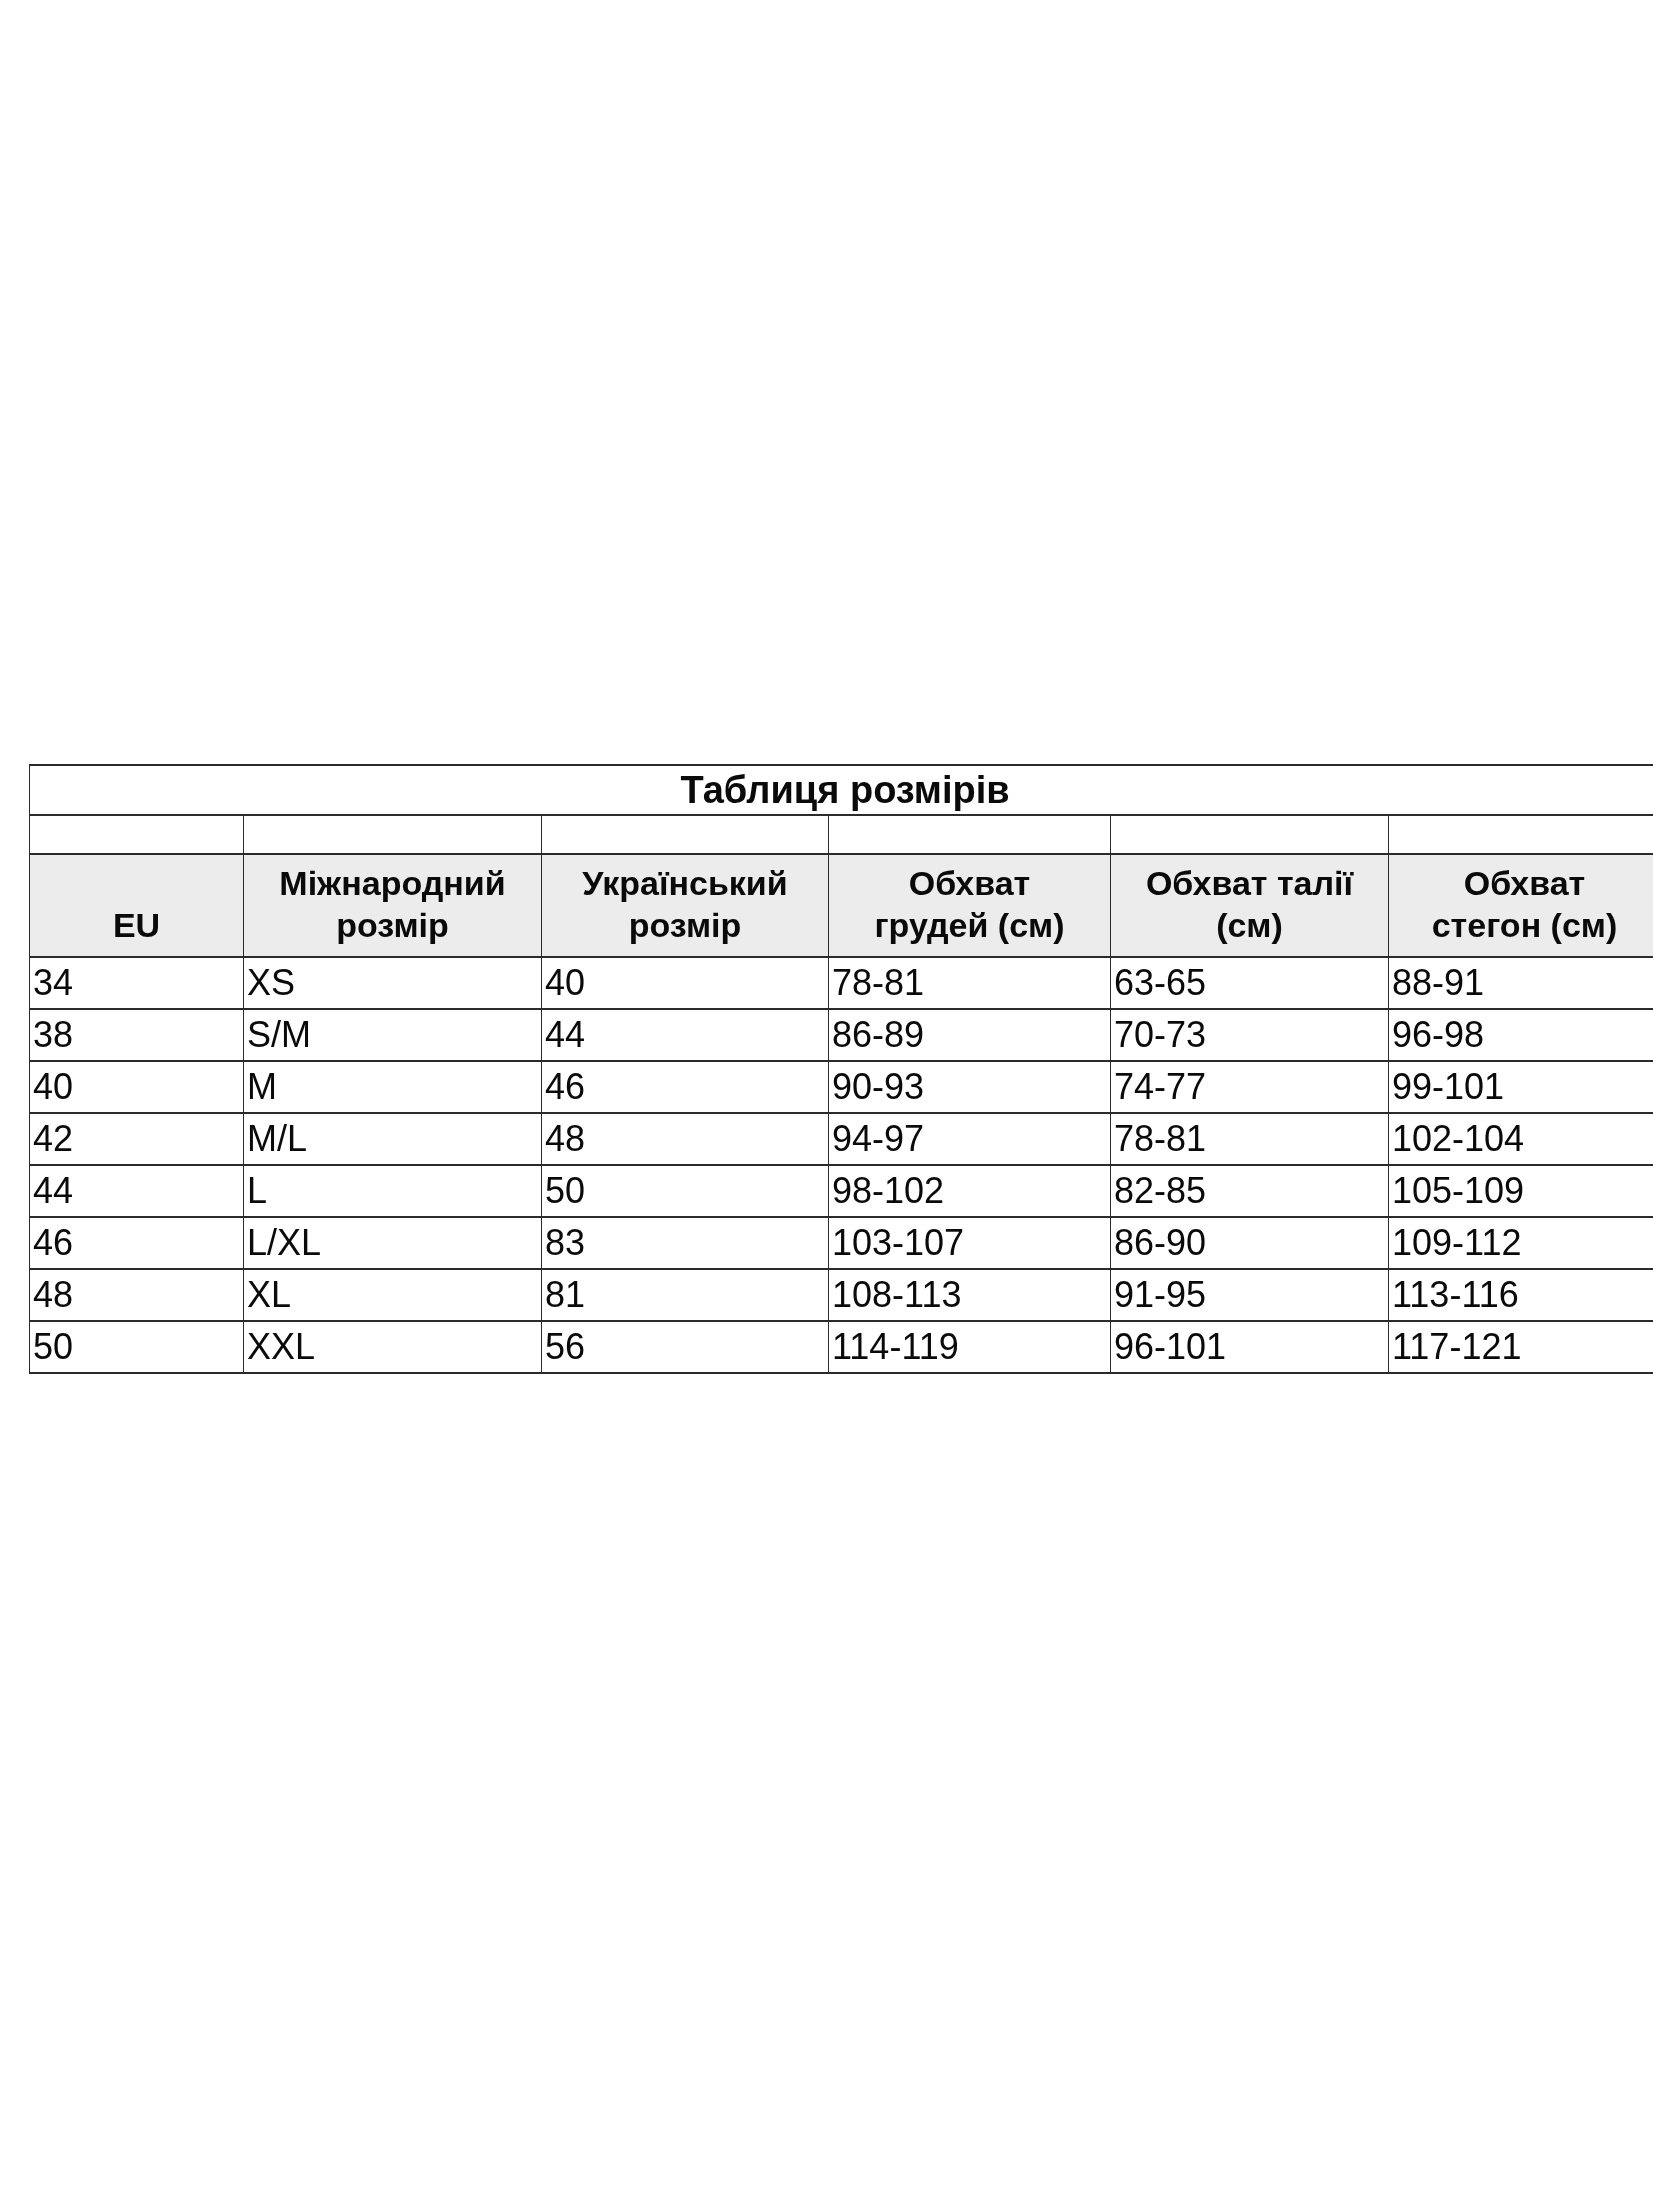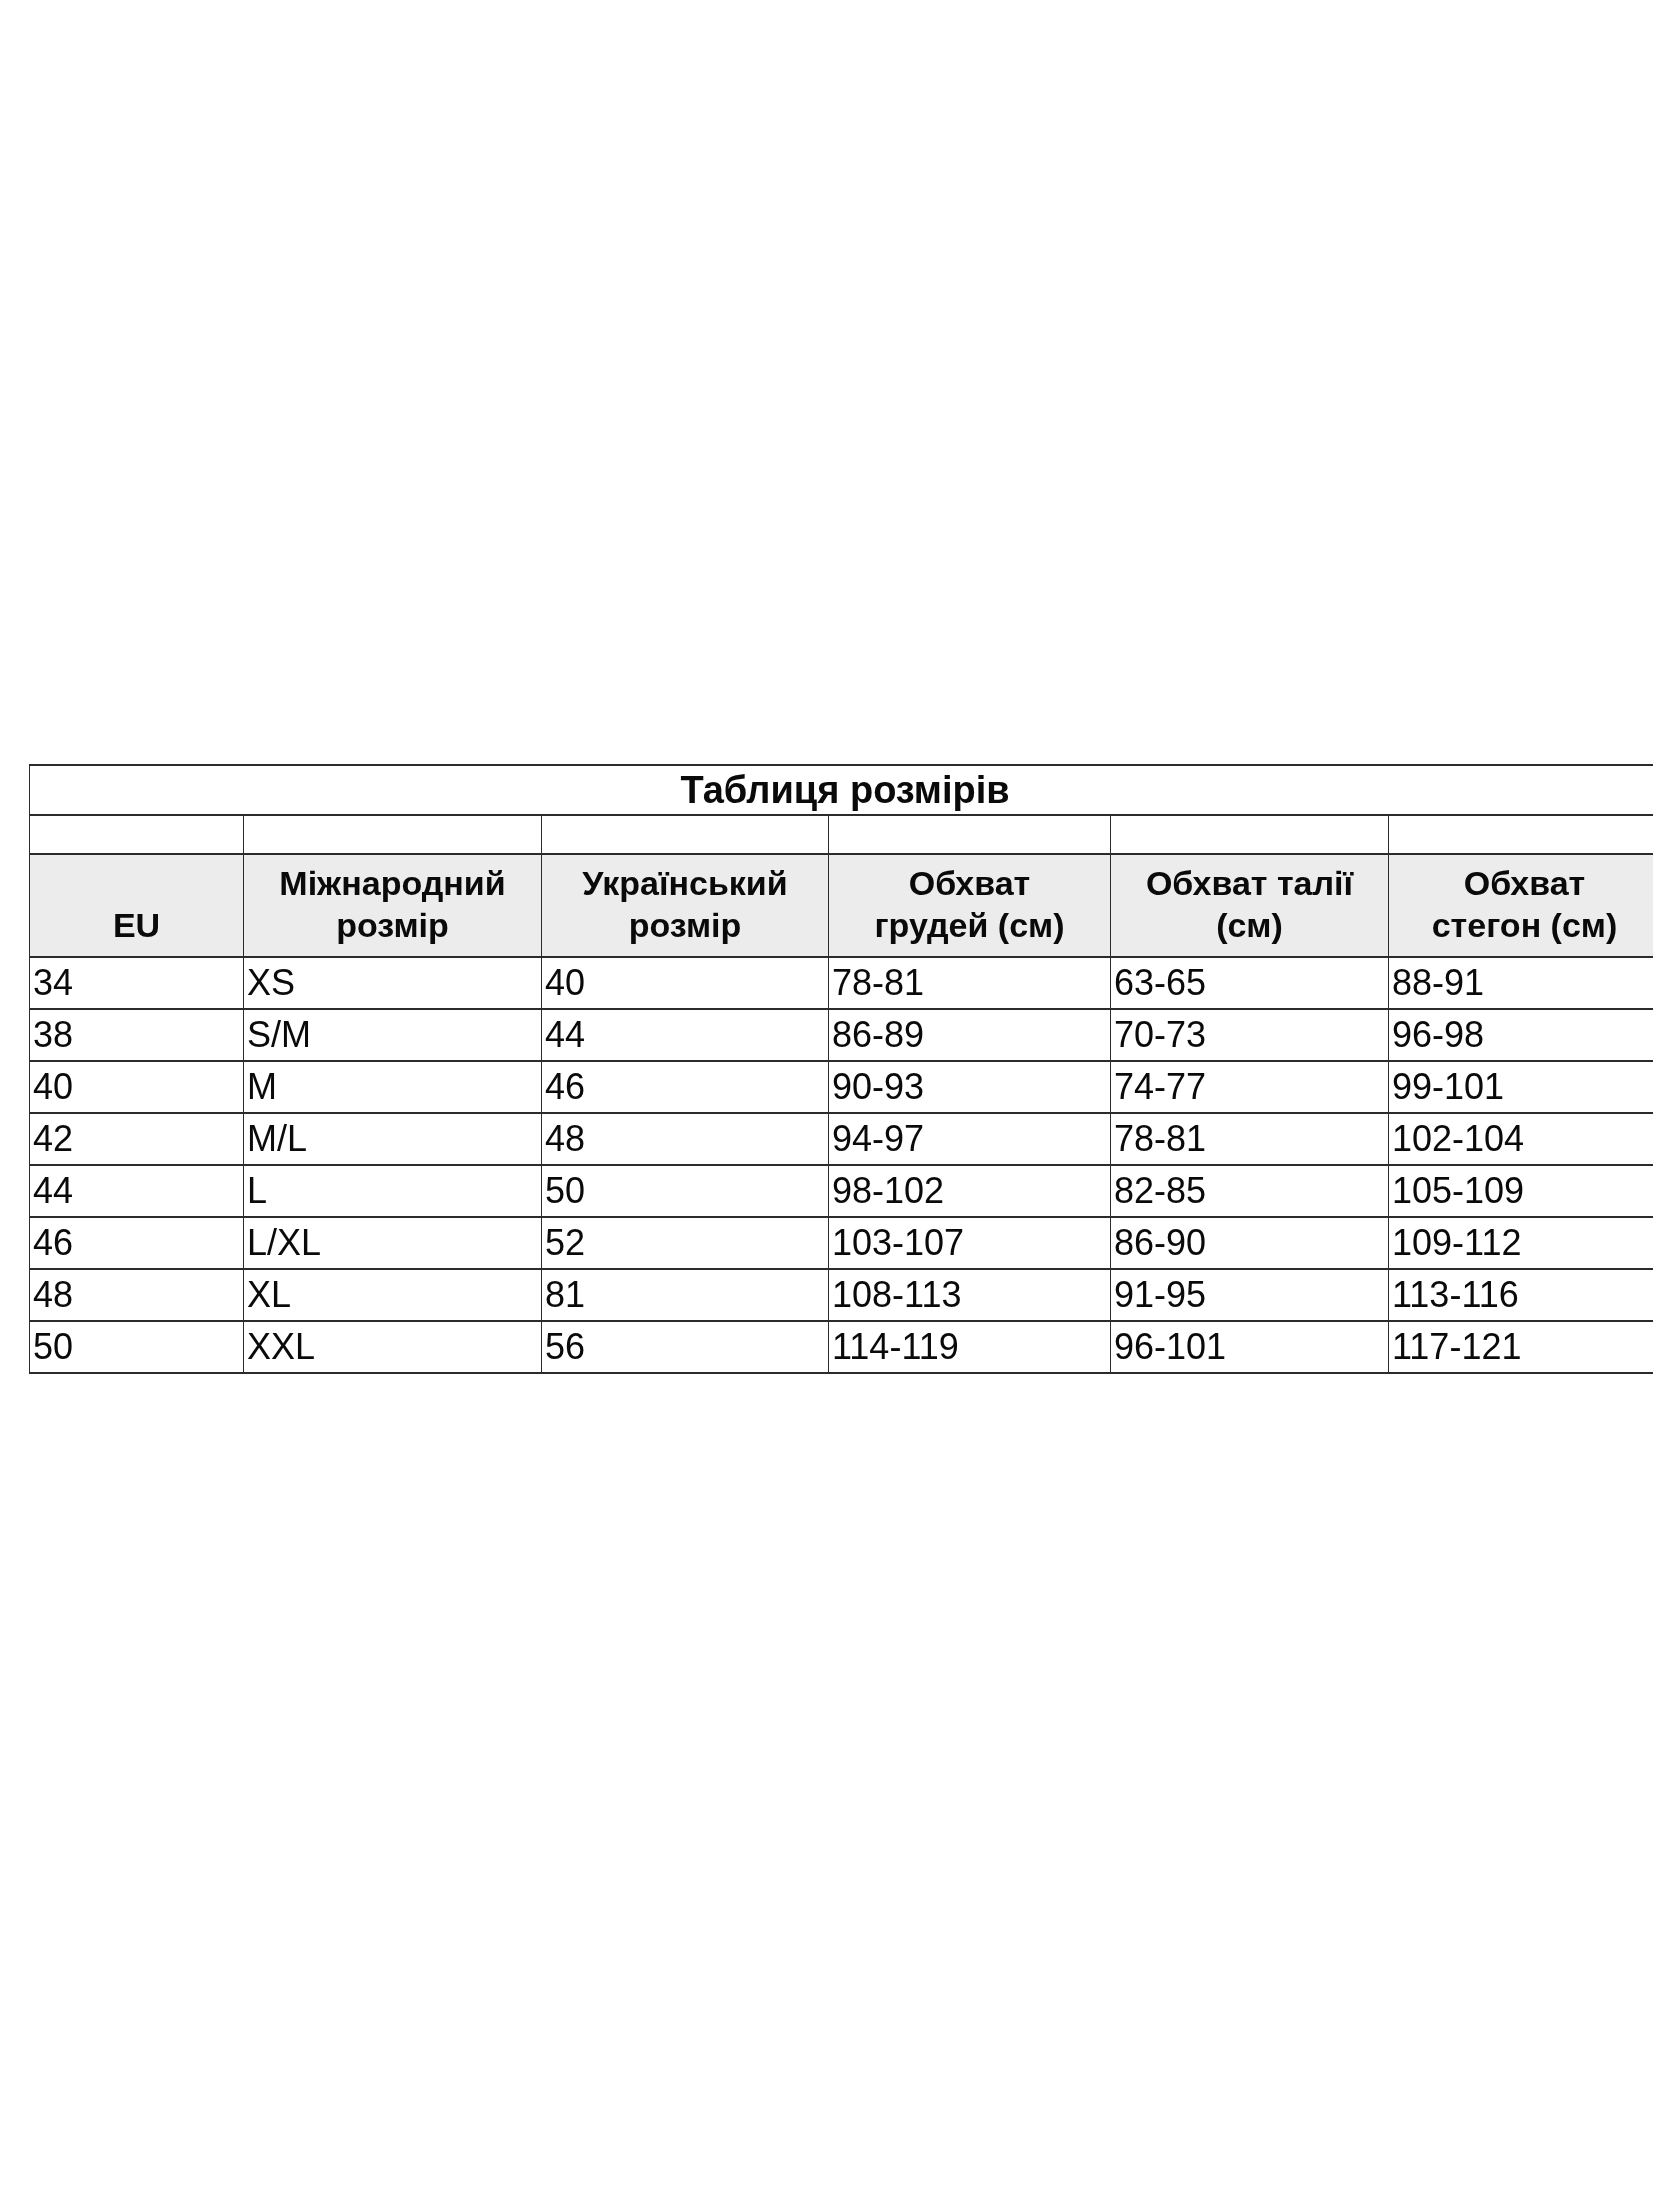--- a/index.html
+++ b/index.html
@@ -136,21 +136,21 @@
     <td>44</td>
     <td>L</td>
     <td>50</td>
     <td>98-102</td>
     <td>82-85</td>
     <td>105-109</td>
   </tr>
   <tr class="data-row">
     <td>46</td>
     <td>L/XL</td>
-    <td>52</td>
+    <td>83</td>
     <td>103-107</td>
     <td>86-90</td>
     <td>109-112</td>
   </tr>
   <tr class="data-row">
     <td>48</td>
     <td>XL</td>
     <td>81</td>
     <td>108-113</td>
     <td>91-95</td>

